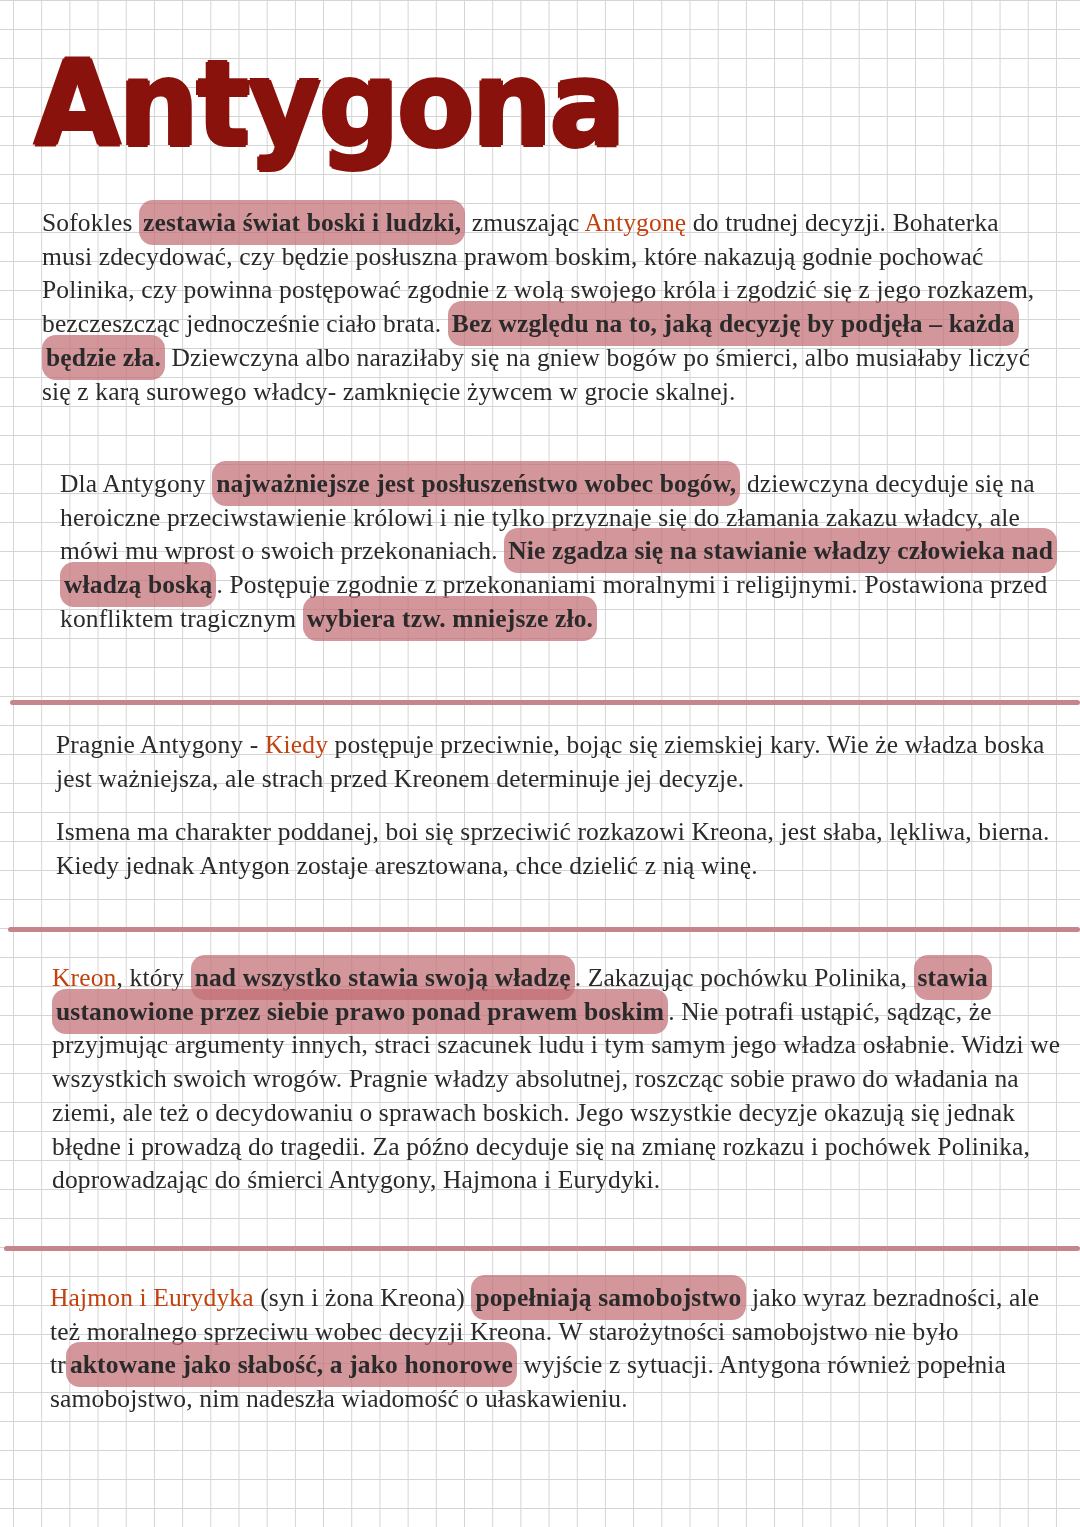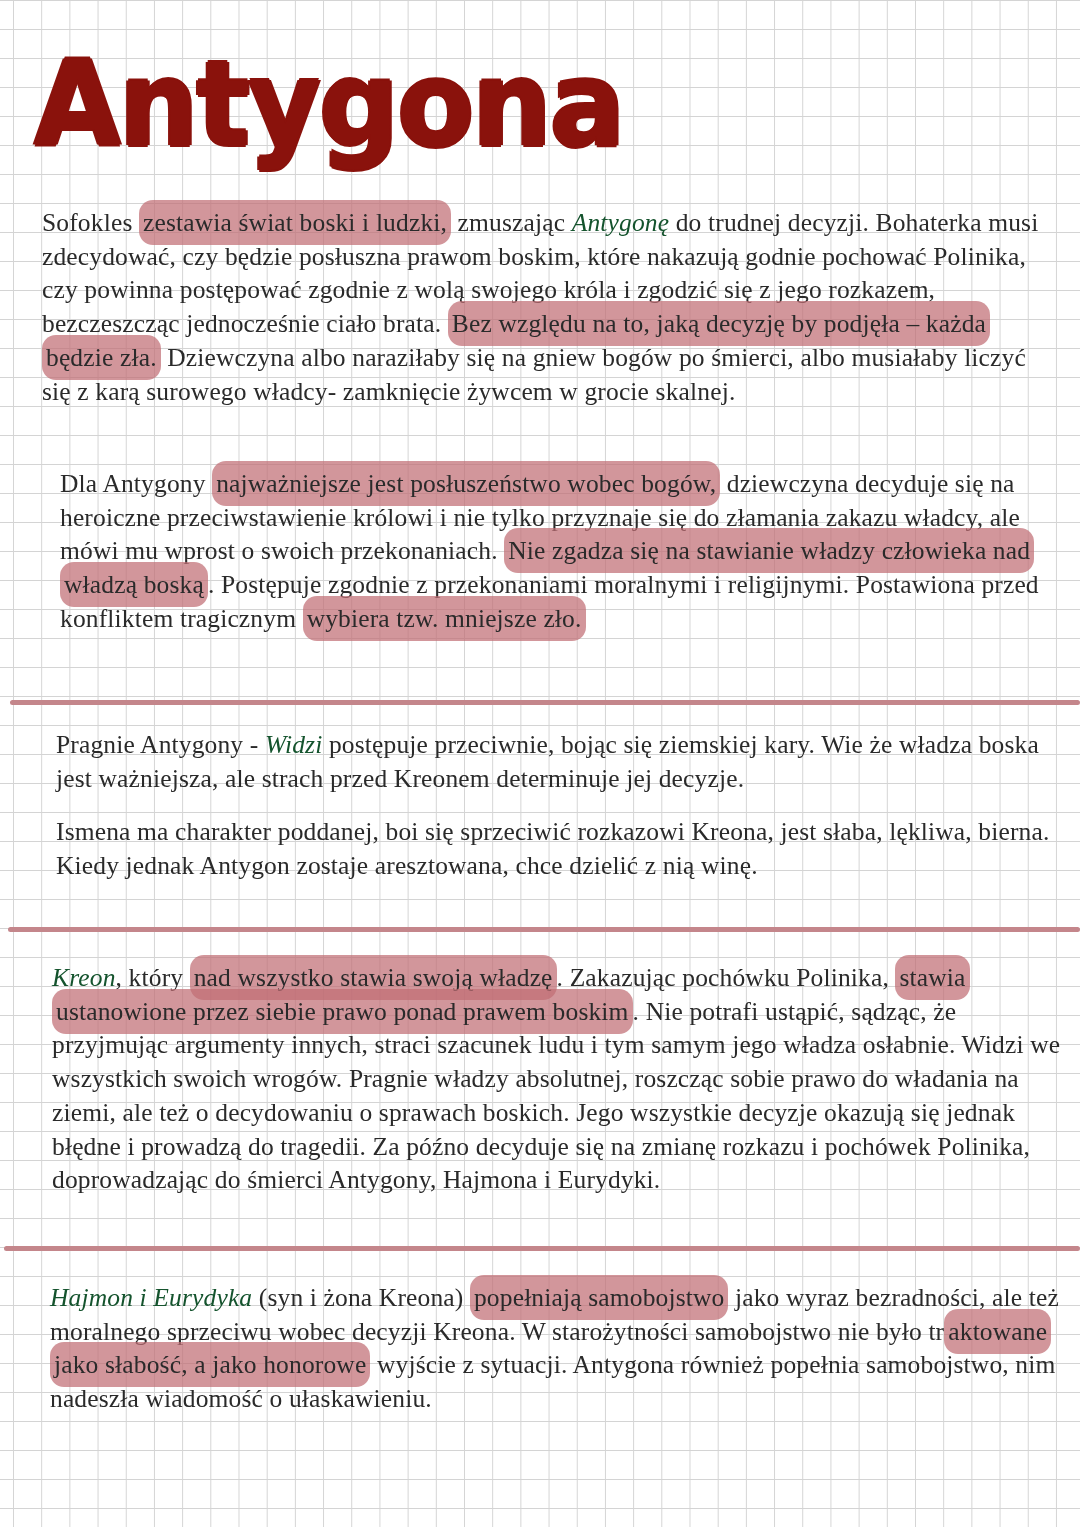--- a/index.html
+++ b/index.html
@@ -21,44 +21,44 @@
     color: #8a120c; transform: scaleY(1.05);
     text-shadow: 2px 0 0 #8a120c, -2px 0 0 #8a120c, 0 2px 0 #8a120c, 0 -2px 0 #8a120c;
   }
   .para {
     position: absolute; font-size: 25.5px; line-height: 33.7px; margin: 0;
     letter-spacing: 0.15px;
   }
   .hl {
     background: rgba(192, 110, 116, 0.72);
     border-radius: 14px; padding: 8px 4px;
-    -webkit-box-decoration-break: clone; box-decoration-break: clone;
+    -webkit-box-decoration-break: clone; box-decoration-break: clone; font-weight: bold;
   }
-  .name { color: #14532d; font-style: italic; }
+  .name { color: #c2410c; }
   .divider {
     position: absolute; height: 5px; background: #c4868b; border-radius: 3px;
   }
 </style>
 </head>
 <body>
 
 <div class="title">Antygona</div>
 
 <p class="para" style="left:42px; top:206px; width:1000px;">
   <span>Sofokles </span><span class="hl">zestawia świat boski i ludzki,</span><span> zmuszając </span><span class="name">Antygonę</span><span> do trudnej decyzji. Bohaterka musi zdecydować, czy będzie posłuszna prawom boskim, które nakazują godnie pochować Polinika, czy powinna postępować zgodnie z wolą swojego króla i zgodzić się z jego rozkazem, bezczeszcząc jednocześnie ciało brata. </span><span class="hl">Bez względu na to, jaką decyzję by podjęła – każda będzie zła.</span><span> Dziewczyna albo naraziłaby się na gniew bogów po śmierci, albo musiałaby liczyć się z karą surowego władcy- zamknięcie żywcem w grocie skalnej.</span>
 </p>
 
 <p class="para" style="left:60px; top:467px; width:1010px;">
   <span>Dla Antygony </span><span class="hl">najważniejsze jest posłuszeństwo wobec bogów,</span><span> dziewczyna decyduje się na heroiczne przeciwstawienie królowi i nie tylko przyznaje się do złamania zakazu władcy, ale mówi mu wprost o swoich przekonaniach. </span><span class="hl">Nie zgadza się na stawianie władzy człowieka nad władzą boską</span><span>. Postępuje zgodnie z przekonaniami moralnymi i religijnymi. Postawiona przed konfliktem tragicznym </span><span class="hl">wybiera tzw. mniejsze zło.</span>
 </p>
 
 <div class="divider" style="left:10px; top:700px; width:1070px;"></div>
 
 <p class="para" style="left:56px; top:728px; width:1000px;">
-  <span>Pragnie Antygony - </span><span class="name">Widzi</span><span> postępuje przeciwnie, bojąc się ziemskiej kary. Wie że władza boska jest ważniejsza, ale strach przed Kreonem determinuje jej decyzje.</span>
+  <span>Pragnie Antygony - </span><span class="name">Kiedy</span><span> postępuje przeciwnie, bojąc się ziemskiej kary. Wie że władza boska jest ważniejsza, ale strach przed Kreonem determinuje jej decyzje.</span>
 </p>
 
 <p class="para" style="left:56px; top:815px; width:1010px;">Ismena ma charakter poddanej, boi się sprzeciwić rozkazowi Kreona, jest słaba, lękliwa, bierna. Kiedy jednak Antygon zostaje aresztowana, chce dzielić z nią winę.</p>
 
 <div class="divider" style="left:8px; top:927px; width:1072px;"></div>
 
 <p class="para" style="left:52px; top:961px; width:1010px;">
   <span class="name">Kreon</span><span>, który </span><span class="hl">nad wszystko stawia swoją władzę</span><span>. Zakazując pochówku Polinika, </span><span class="hl">stawia ustanowione przez siebie prawo ponad prawem boskim</span><span>. Nie potrafi ustąpić, sądząc, że przyjmując argumenty innych, straci szacunek ludu i tym samym jego władza osłabnie. Widzi we wszystkich swoich wrogów. Pragnie władzy absolutnej, roszcząc sobie prawo do władania na ziemi, ale też o decydowaniu o sprawach boskich. Jego wszystkie decyzje okazują się jednak błędne i prowadzą do tragedii. Za późno decyduje się na zmianę rozkazu i pochówek Polinika, doprowadzając do śmierci Antygony, Hajmona i Eurydyki.</span>
 </p>
 

